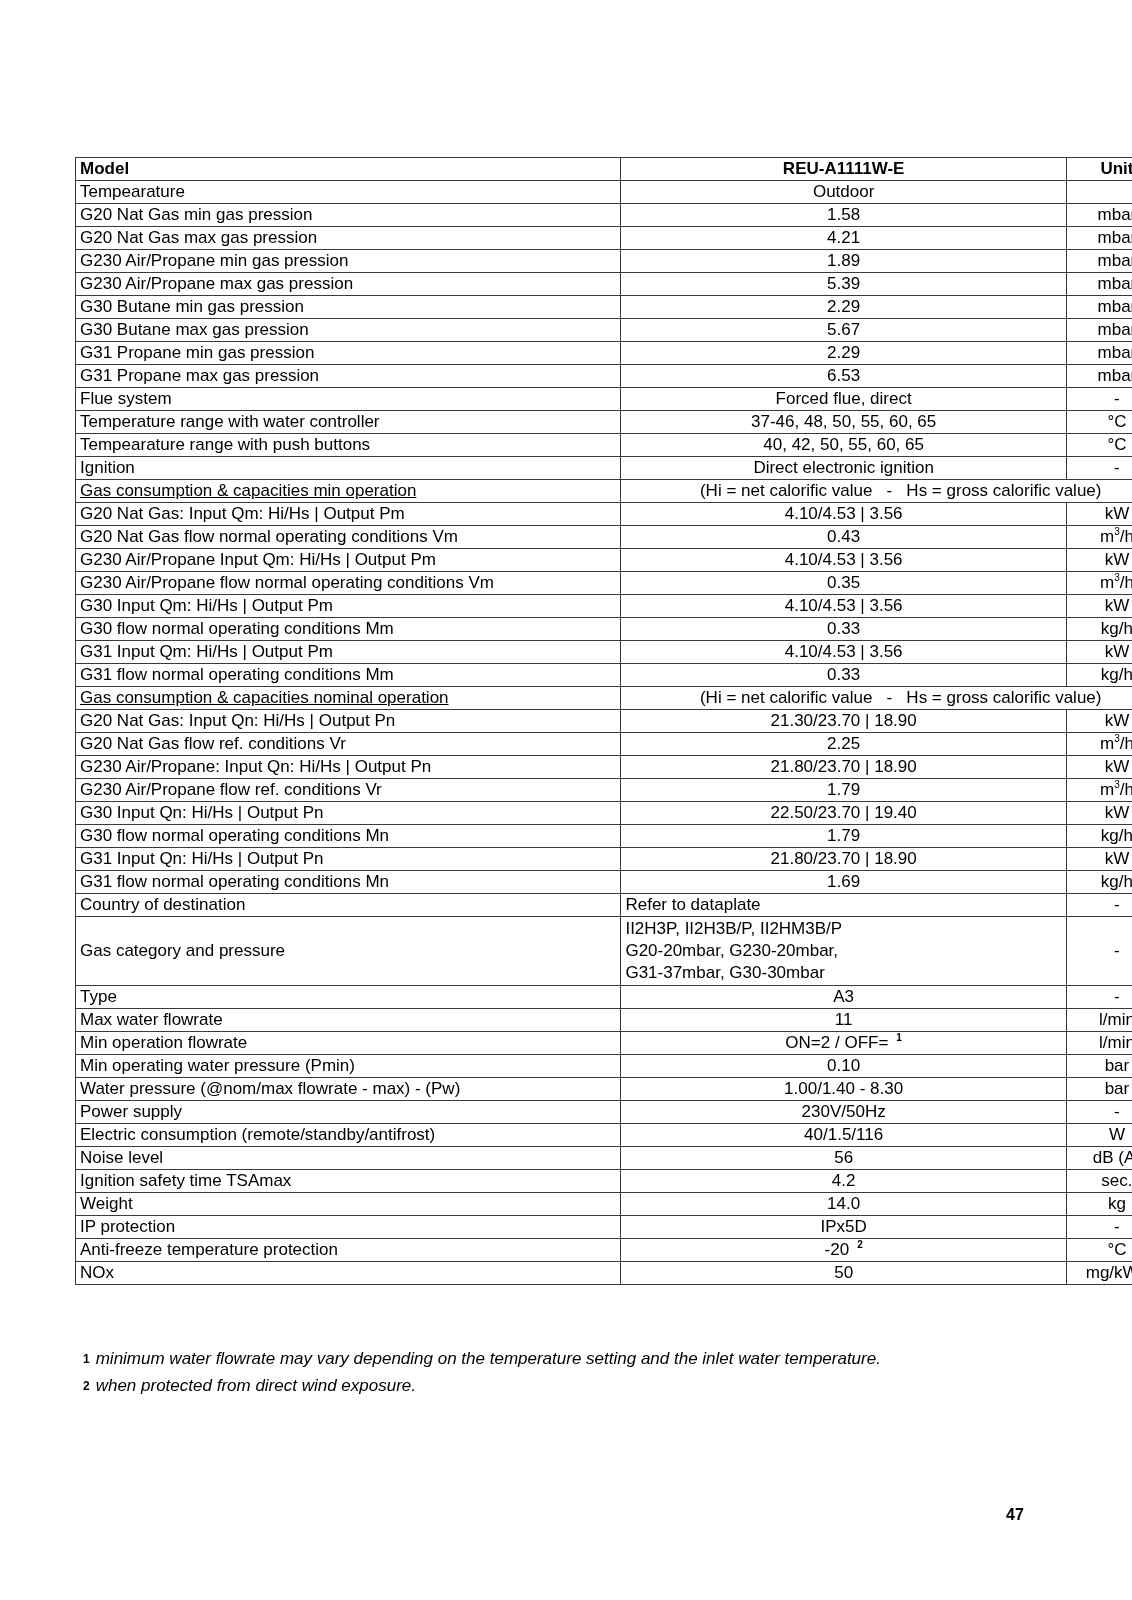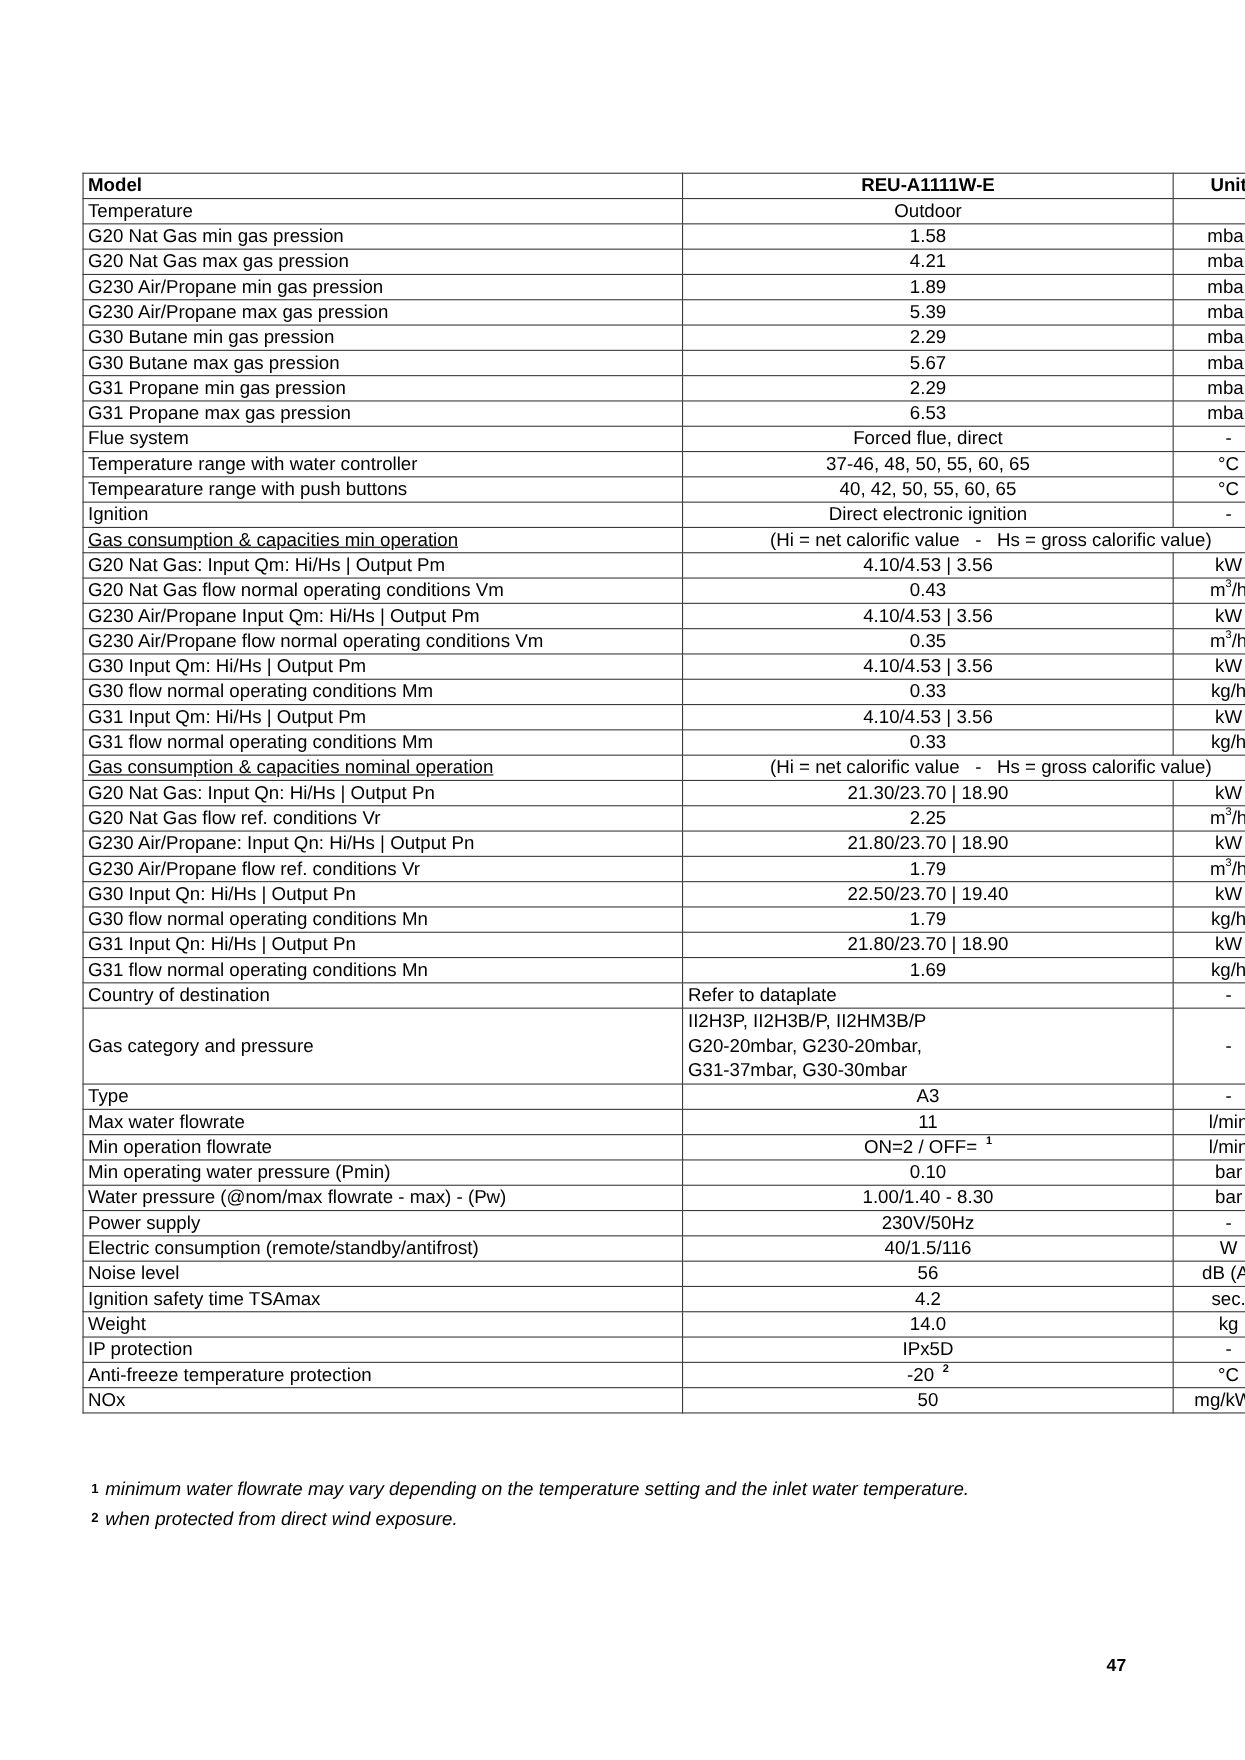--- a/index.html
+++ b/index.html
@@ -11,37 +11,37 @@
   #spec-table td { border: 1.6px solid #3a3a3a; padding: 1px 4px 1px 4px; height: 20px; vertical-align: middle; white-space: nowrap; }
   #spec-table td.c1 { width: 471px; }
   #spec-table td.c2 { width: 383px; text-align: center; }
   #spec-table td.c3 { width: 80px; text-align: center; }
   #spec-table td.left { text-align: left; }
   #spec-table tr.header td { font-weight: bold; }
   #spec-table tr.section td.c1 span { text-decoration: underline; }
   #spec-table td.note { text-align: center; padding-left: 17px; }
   .multi div { line-height: 22px; }
   .footnotes { position: absolute; left: 83px; top: 1340px; font-size: 17px; font-style: italic; }
-  .footnotes div { height: 27px; line-height: 27px; }
+  .footnotes div { height: 27px; line-height: 38px; }
   .footnotes sup { font-style: normal; font-weight: bold; font-size: 12px; vertical-align: top; margin-right: 6px; }
   .page-number { position: absolute; left: 1006px; top: 1506px; font-size: 16px; font-weight: bold; }
   sup.s { font-size: 10px; vertical-align: top; line-height: 10px; }
 </style>
 </head>
 <body>
 
 <table id="spec-table">
   <tbody id="spec-body">
     <tr class="header">
       <td class="c1">Model</td>
       <td class="c2">REU-A1111W-E</td>
       <td class="c3">Unit</td>
     </tr>
   <tr>
-        <td class="c1"><span>Temperature</span></td>
+        <td class="c1"><span>Tempearature</span></td>
         <td class="c2"><span>Outdoor</span></td>
         <td class="c3"></td>
       </tr>
       <tr>
         <td class="c1"><span>G20 Nat Gas min gas pression</span></td>
         <td class="c2"><span>1.58</span></td>
         <td class="c3">mbar</td>
       </tr>
       <tr>
         <td class="c1"><span>G20 Nat Gas max gas pression</span></td>

